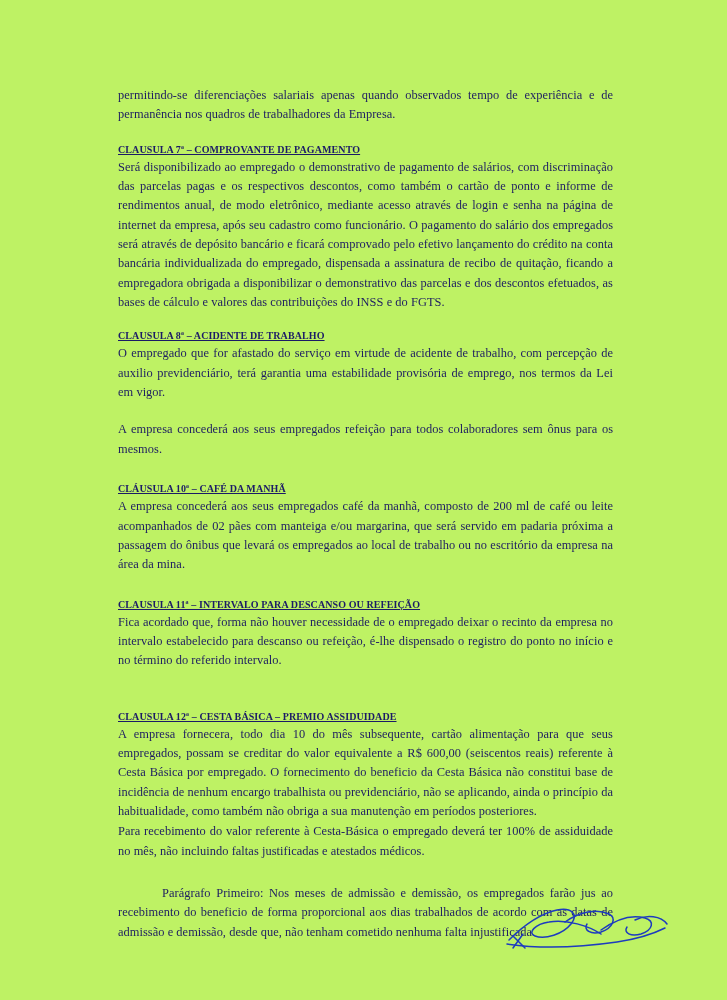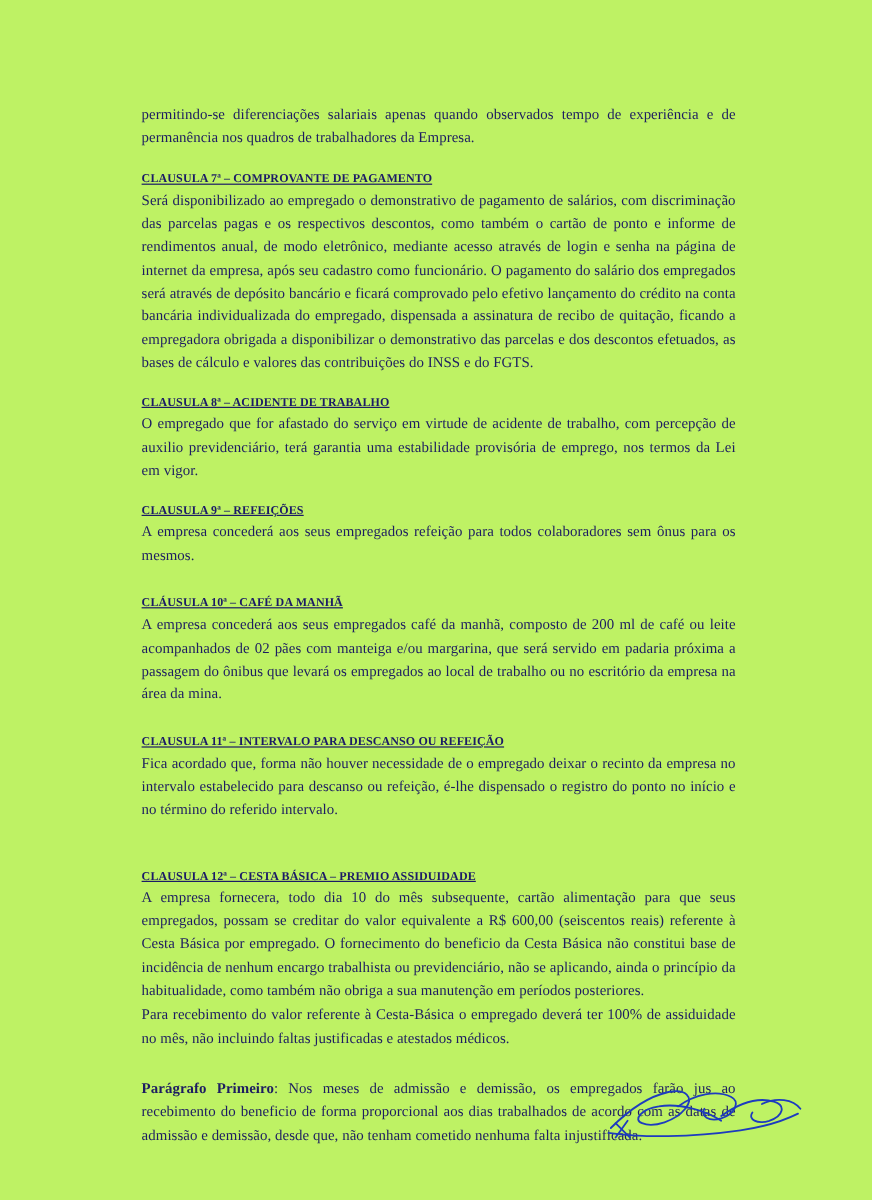--- a/index.html
+++ b/index.html
@@ -43,21 +43,21 @@
     font-size: 10px;
     font-weight: bold;
     text-decoration: underline;
     color: #1b1b66;
     letter-spacing: 0.1px;
     white-space: nowrap;
   }
   .heading-block { margin-top: 18px; }
   .heading-block.first { margin-top: 19px; }
   .after-heading { margin-top: 3px; }
-  .bold { font-weight: bold; }
+  .bold { font-weight: normal; margin-left: 44px; }
   .sig-wrap {
     position: absolute;
     left: 505px;
     top: 900px;
     width: 170px;
     height: 70px;
   }
   .sig-wrap svg { display: block; }
 </style>
 </head>
@@ -73,21 +73,20 @@
       <h2 class="heading">CLAUSULA 7ª – COMPROVANTE DE PAGAMENTO</h2>
       <p class="para after-heading">Será disponibilizado ao empregado o demonstrativo de pagamento de salários, com discriminação das parcelas pagas e os respectivos descontos, como também o cartão de ponto e informe de rendimentos anual, de modo eletrônico, mediante acesso através de login e senha na página de internet da empresa, após seu cadastro como funcionário. O pagamento do salário dos empregados será através de depósito bancário e ficará comprovado pelo efetivo lançamento do crédito na conta bancária individualizada do empregado, dispensada a assinatura de recibo de quitação, ficando a empregadora obrigada a disponibilizar o demonstrativo das parcelas e dos descontos efetuados, as bases de cálculo e valores das contribuições do INSS e do FGTS.</p>
     </div>
 
     <div class="heading-block">
       <h2 class="heading">CLAUSULA 8ª – ACIDENTE DE TRABALHO</h2>
       <p class="para after-heading">O empregado que for afastado do serviço em virtude de acidente de trabalho, com percepção de auxilio previdenciário, terá garantia uma estabilidade provisória de emprego, nos termos da Lei em vigor.</p>
     </div>
 
     <div class="heading-block">
-      <h2 class="heading">CLAUSULA 9ª – REFEIÇÕES</h2>
       <p class="para after-heading">A empresa concederá aos seus empregados refeição para todos colaboradores sem ônus para os mesmos.</p>
     </div>
 
     <div class="heading-block" style="margin-top:24px;">
       <h2 class="heading">CLÁUSULA 10ª – CAFÉ DA MANHÃ</h2>
       <p class="para after-heading">A empresa concederá aos seus empregados café da manhã, composto de 200 ml de café ou leite acompanhados de 02 pães com manteiga e/ou margarina, que será servido em padaria próxima a passagem do ônibus que levará os empregados ao local de trabalho ou no escritório da empresa na área da mina.</p>
     </div>
 
     <div class="heading-block" style="margin-top:24px;">
       <h2 class="heading">CLAUSULA 11ª – INTERVALO PARA DESCANSO OU REFEIÇÃO</h2>

